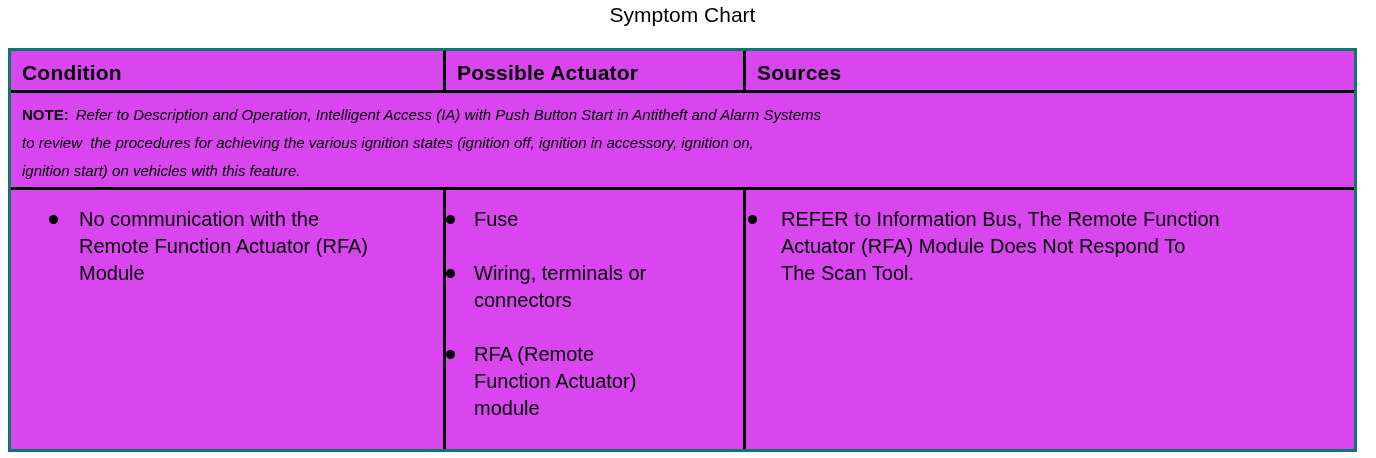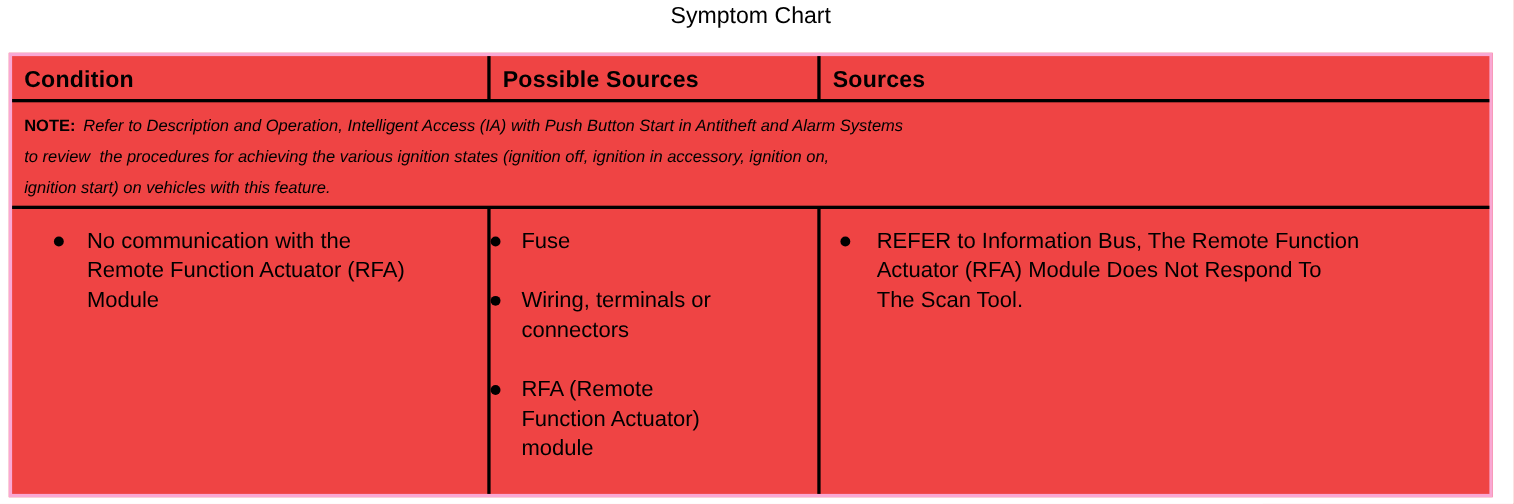--- a/index.html
+++ b/index.html
@@ -25,24 +25,24 @@
     font-size: 21px;
     font-weight: normal;
     color: #000000;
   }
   .symptom-table {
     position: absolute;
     top: 48px;
     left: 8px;
     width: 1349px;
     height: 404px;
-    border: 3px solid #f9a8d4;
+    border: 3px solid #0f766e;
     display: flex;
     flex-direction: column;
-    background: #ef4444;
+    background: #d946ef;
   }
   .grid-row {
     display: grid;
     grid-template-columns: 435px 300px 1fr;
   }
   .header-row {
     border-bottom: 3px solid #000000;
     height: 45px;
   }
   .header-cell {
@@ -64,21 +64,21 @@
     margin-right: 7px;
   }
   .note-text {
     font-style: italic;
     white-space: pre-wrap;
   }
   .content-row { flex: 1; }
   .cell { padding-top: 16px; }
   .cell-condition { padding-left: 38px; padding-right: 14px; }
   .cell-sources   { padding-right: 10px; }
-  .cell-action    { padding-left: 18px; padding-right: 14px; }
+  .cell-action    { padding-left: 2px; padding-right: 14px; }
   .list-item {
     display: flex;
     align-items: flex-start;
     margin-bottom: 27px;
   }
   .bullet {
     width: 9px;
     height: 9px;
     border-radius: 50%;
     background: #000000;
@@ -98,21 +98,21 @@
 <body>
 
 <div class="page">
 
   <div class="doc-title">Symptom Chart</div>
 
   <div class="symptom-table">
 
     <div class="grid-row header-row">
       <div class="header-cell v-divider">Condition</div>
-      <div class="header-cell v-divider">Possible Sources</div>
+      <div class="header-cell v-divider">Possible Actuator</div>
       <div class="header-cell">Sources</div>
     </div>
 
     <div class="note-row">
       <span class="note-label">NOTE:</span><span class="note-text">Refer to Description and Operation, Intelligent Access (IA) with Push Button Start in Antitheft and Alarm Systems
 to review  the procedures for achieving the various ignition states (ignition off, ignition in accessory, ignition on,
 ignition start) on vehicles with this feature.</span>
     </div>
 
     <div class="grid-row content-row">

